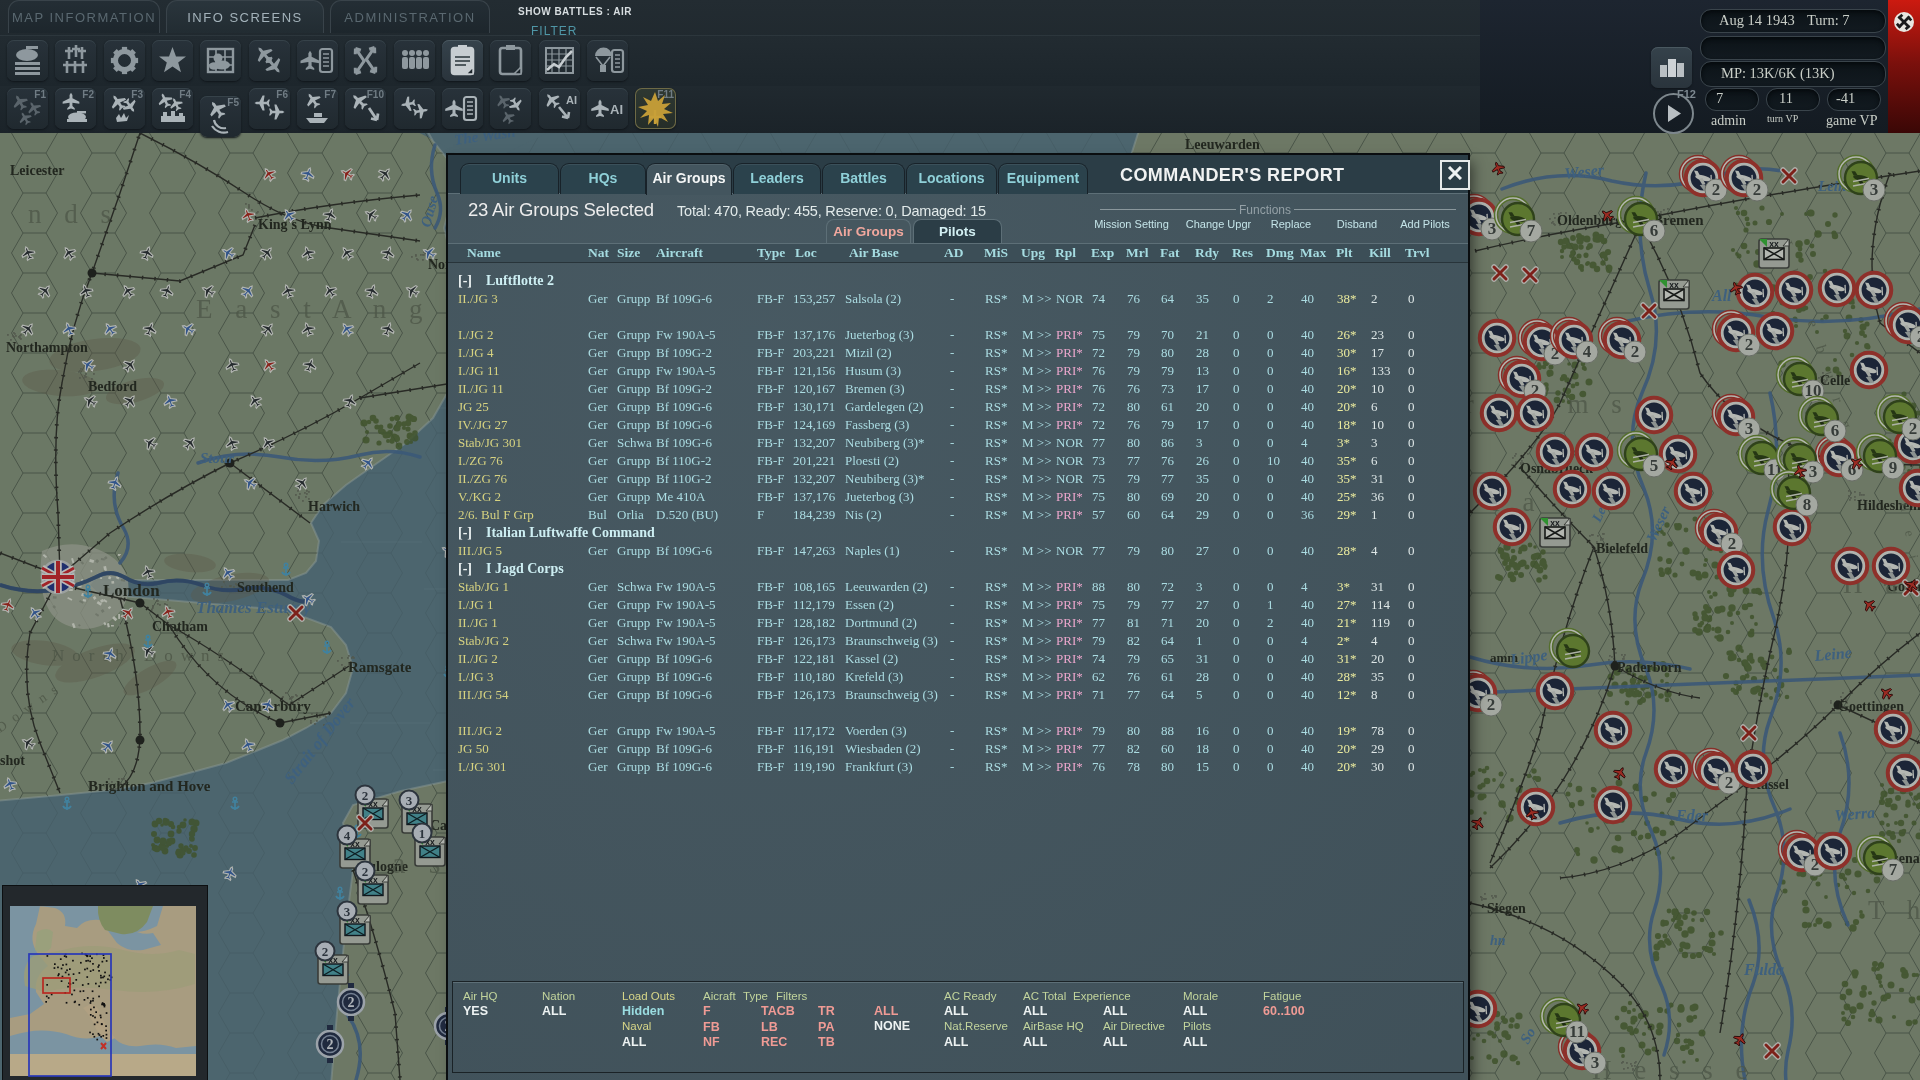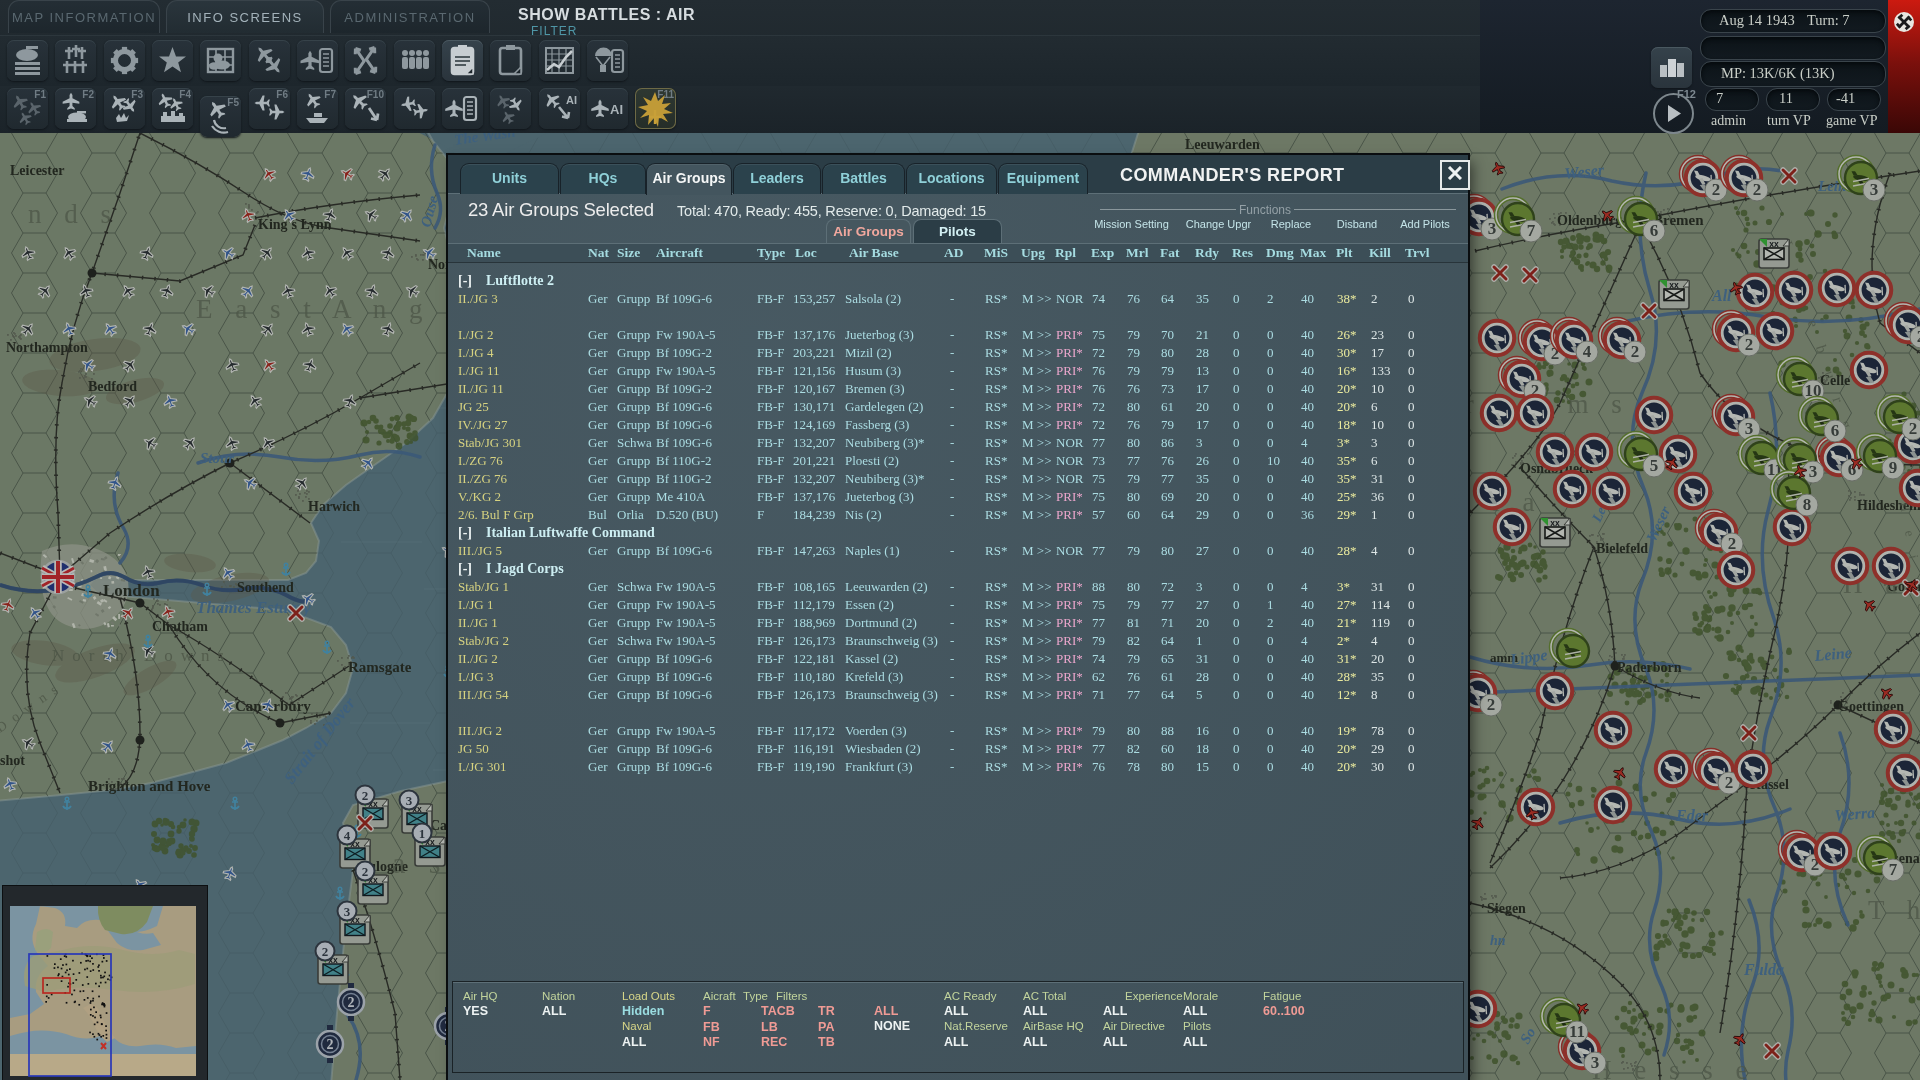--- a/index.html
+++ b/index.html
@@ -2,21 +2,21 @@
 <html><head><meta charset="utf-8"><style>
 html,body{margin:0;padding:0}
 body{width:1920px;height:1080px;overflow:hidden;background:#161d22;font-family:"Liberation Sans",sans-serif;position:relative}
 .ab{position:absolute}
 
 #hud{position:absolute;left:0;top:0;width:1920px;height:133px;background:linear-gradient(#232c32,#1a2227);z-index:30}
 #hud .tabs{position:absolute;top:0;left:0;height:33px;width:100%}
 .htab{position:absolute;top:0;height:32px;border:1px solid #39434a;border-bottom:none;border-radius:11px 11px 0 0;
  background:linear-gradient(#242e35,#1d262c);color:#5a6870;font-size:13px;letter-spacing:1.5px;text-align:center;line-height:34px;white-space:nowrap;overflow:hidden}
 .htab.on{background:linear-gradient(#2a353c,#222c32);color:#a3b2ba}
-#sbat{position:absolute;left:518px;top:6px;color:#d7dde0;font-weight:bold;font-size:16px;letter-spacing:.5px}
+#sbat{position:absolute;left:518px;top:6px;color:#d7dde0;font-weight:bold;font-size:10px;letter-spacing:.5px}
 #sfil{position:absolute;left:531px;top:24px;color:#4f96a6;font-size:12px;letter-spacing:1px}
 #irow1{position:absolute;left:0;top:35px;width:1888px;height:50px;background:linear-gradient(#222b31,#1d262c);border-top:1px solid #2c363c;border-bottom:1px solid #151c21}
 #irow2{position:absolute;left:0;top:86px;width:1888px;height:47px;background:linear-gradient(#20292f,#1b2329)}
 .ibtn{position:absolute;width:41px;height:41px;border-radius:7px;background:linear-gradient(#28323a,#20292f);box-shadow:inset 0 1px 0 #364249,0 1px 2px #10151a}
 .ibtn.hi{background:linear-gradient(#35424b,#2a343c);box-shadow:inset 0 1px 0 #4a5860,0 1px 2px #10151a}
 .ibtn.gold{background:linear-gradient(#2e3832,#252d28);box-shadow:inset 0 0 0 1px #6e6a46,0 1px 2px #10151a}
 .ibtn svg{position:absolute;left:0;top:0}
 .fkey{position:absolute;right:2px;top:1px;font-size:10px;color:#707c84;font-weight:bold}
 #rpan{position:absolute;right:32px;top:0;width:408px;height:133px;background:linear-gradient(#1d2530,#141b22)}
 .pill{position:absolute;background:linear-gradient(#0c1318,#121a20);border:1px solid #3a444b;border-radius:11px;box-shadow:inset 0 2px 4px #05090c}
@@ -2461,21 +2461,21 @@
     <div class="pill" style="left:1700px;top:36px;width:184px;height:22px"></div>
     <div class="pill" style="left:1700px;top:61px;width:184px;height:24px"></div>
     <div class="ptxt" style="left:1721px;top:65px">MP:  13K/6K (13K)</div>
     <div class="pill" style="left:1705px;top:88px;width:52px;height:21px"></div>
     <div class="ptxt" style="left:1716px;top:90px">7</div>
     <div class="pill" style="left:1766px;top:88px;width:52px;height:21px"></div>
     <div class="ptxt" style="left:1779px;top:90px">11</div>
     <div class="pill" style="left:1827px;top:88px;width:52px;height:21px"></div>
     <div class="ptxt" style="left:1836px;top:90px">-41</div>
     <div class="ptxt" style="left:1711px;top:113px;font-size:14px">admin</div>
-    <div class="ptxt" style="left:1767px;top:113px;font-size:14px">turn VP</div>
+    <div class="ptxt" style="left:1767px;top:113px;font-size:10px">turn VP</div>
     <div class="ptxt" style="left:1826px;top:113px;font-size:14px">game VP</div>
     <div id="redbar"></div>
     <svg class="ab" style="right:5px;top:11px;z-index:31" width="22" height="22">
       <circle cx="11" cy="11" r="10" fill="#e8e6e0"></circle>
       <g fill="#1b1b1b">
         <rect x="9.7" y="3.2" width="2.7" height="15.6" transform="rotate(45 11 11)"></rect>
         <rect x="3.2" y="9.7" width="15.6" height="2.7" transform="rotate(45 11 11)"></rect>
         <rect x="9.8" y="3.3" width="5.2" height="2.7" transform="rotate(45 11 11)"></rect>
         <rect x="7.2" y="16" width="5.2" height="2.7" transform="rotate(45 11 11)"></rect>
         <rect x="3.3" y="7" width="2.7" height="5.2" transform="rotate(45 11 11)"></rect>
@@ -2877,21 +2877,21 @@
         <span class="yl" style="left:889px">27*</span>
         <span class="wh" style="left:923px">114</span>
         <span class="wh" style="left:960px">0</span>
       </div>
       <div class="r" style="top:342px">
         <span class="nm" style="left:10px">II./JG 1</span>
         <span class="" style="left:140px">Ger</span>
         <span class="" style="left:169px">Grupp</span>
         <span class="" style="left:208px">Fw 190A-5</span>
         <span class="" style="left:309px">FB-F</span>
-        <span class="" style="left:345px">188,969</span>
+        <span class="" style="left:345px">128,182</span>
         <span class="" style="left:397px">Dortmund (2)</span>
         <span class="" style="left:502px">-</span>
         <span class="" style="left:537px">RS*</span>
         <span class="" style="left:574px">M &gt;&gt;</span>
         <span class="pk" style="left:608px">PRI*</span>
         <span class="" style="left:644px">77</span>
         <span class="" style="left:679px">81</span>
         <span class="" style="left:713px">71</span>
         <span class="" style="left:748px">20</span>
         <span class="" style="left:785px">0</span>
@@ -3087,21 +3087,21 @@
       <div class="fv pi" style="left:421px;top:22px">ALL</div>
       <div class="fv" style="left:421px;top:37px">NONE</div>
       <div class="fl" style="left:491px;top:8px">AC Ready</div>
       <div class="fv" style="left:491px;top:22px">ALL</div>
       <div class="fl" style="left:491px;top:38px">Nat.Reserve</div>
       <div class="fv" style="left:491px;top:53px">ALL</div>
       <div class="fl" style="left:570px;top:8px">AC Total</div>
       <div class="fv" style="left:570px;top:22px">ALL</div>
       <div class="fl" style="left:570px;top:38px">AirBase HQ</div>
       <div class="fv" style="left:570px;top:53px">ALL</div>
-      <div class="fl" style="left:672px;top:8px">Experience</div>
+      <div class="fl" style="left:620px;top:8px">Experience</div>
       <div class="fv" style="left:650px;top:22px">ALL</div>
       <div class="fl" style="left:650px;top:38px">Air Directive</div>
       <div class="fv" style="left:650px;top:53px">ALL</div>
       <div class="fl" style="left:730px;top:8px">Morale</div>
       <div class="fv" style="left:730px;top:22px">ALL</div>
       <div class="fl" style="left:730px;top:38px">Pilots</div>
       <div class="fv" style="left:730px;top:53px">ALL</div>
       <div class="fl" style="left:810px;top:8px">Fatigue</div>
       <div class="fv pi" style="left:810px;top:22px">60..100</div>
     </div>

